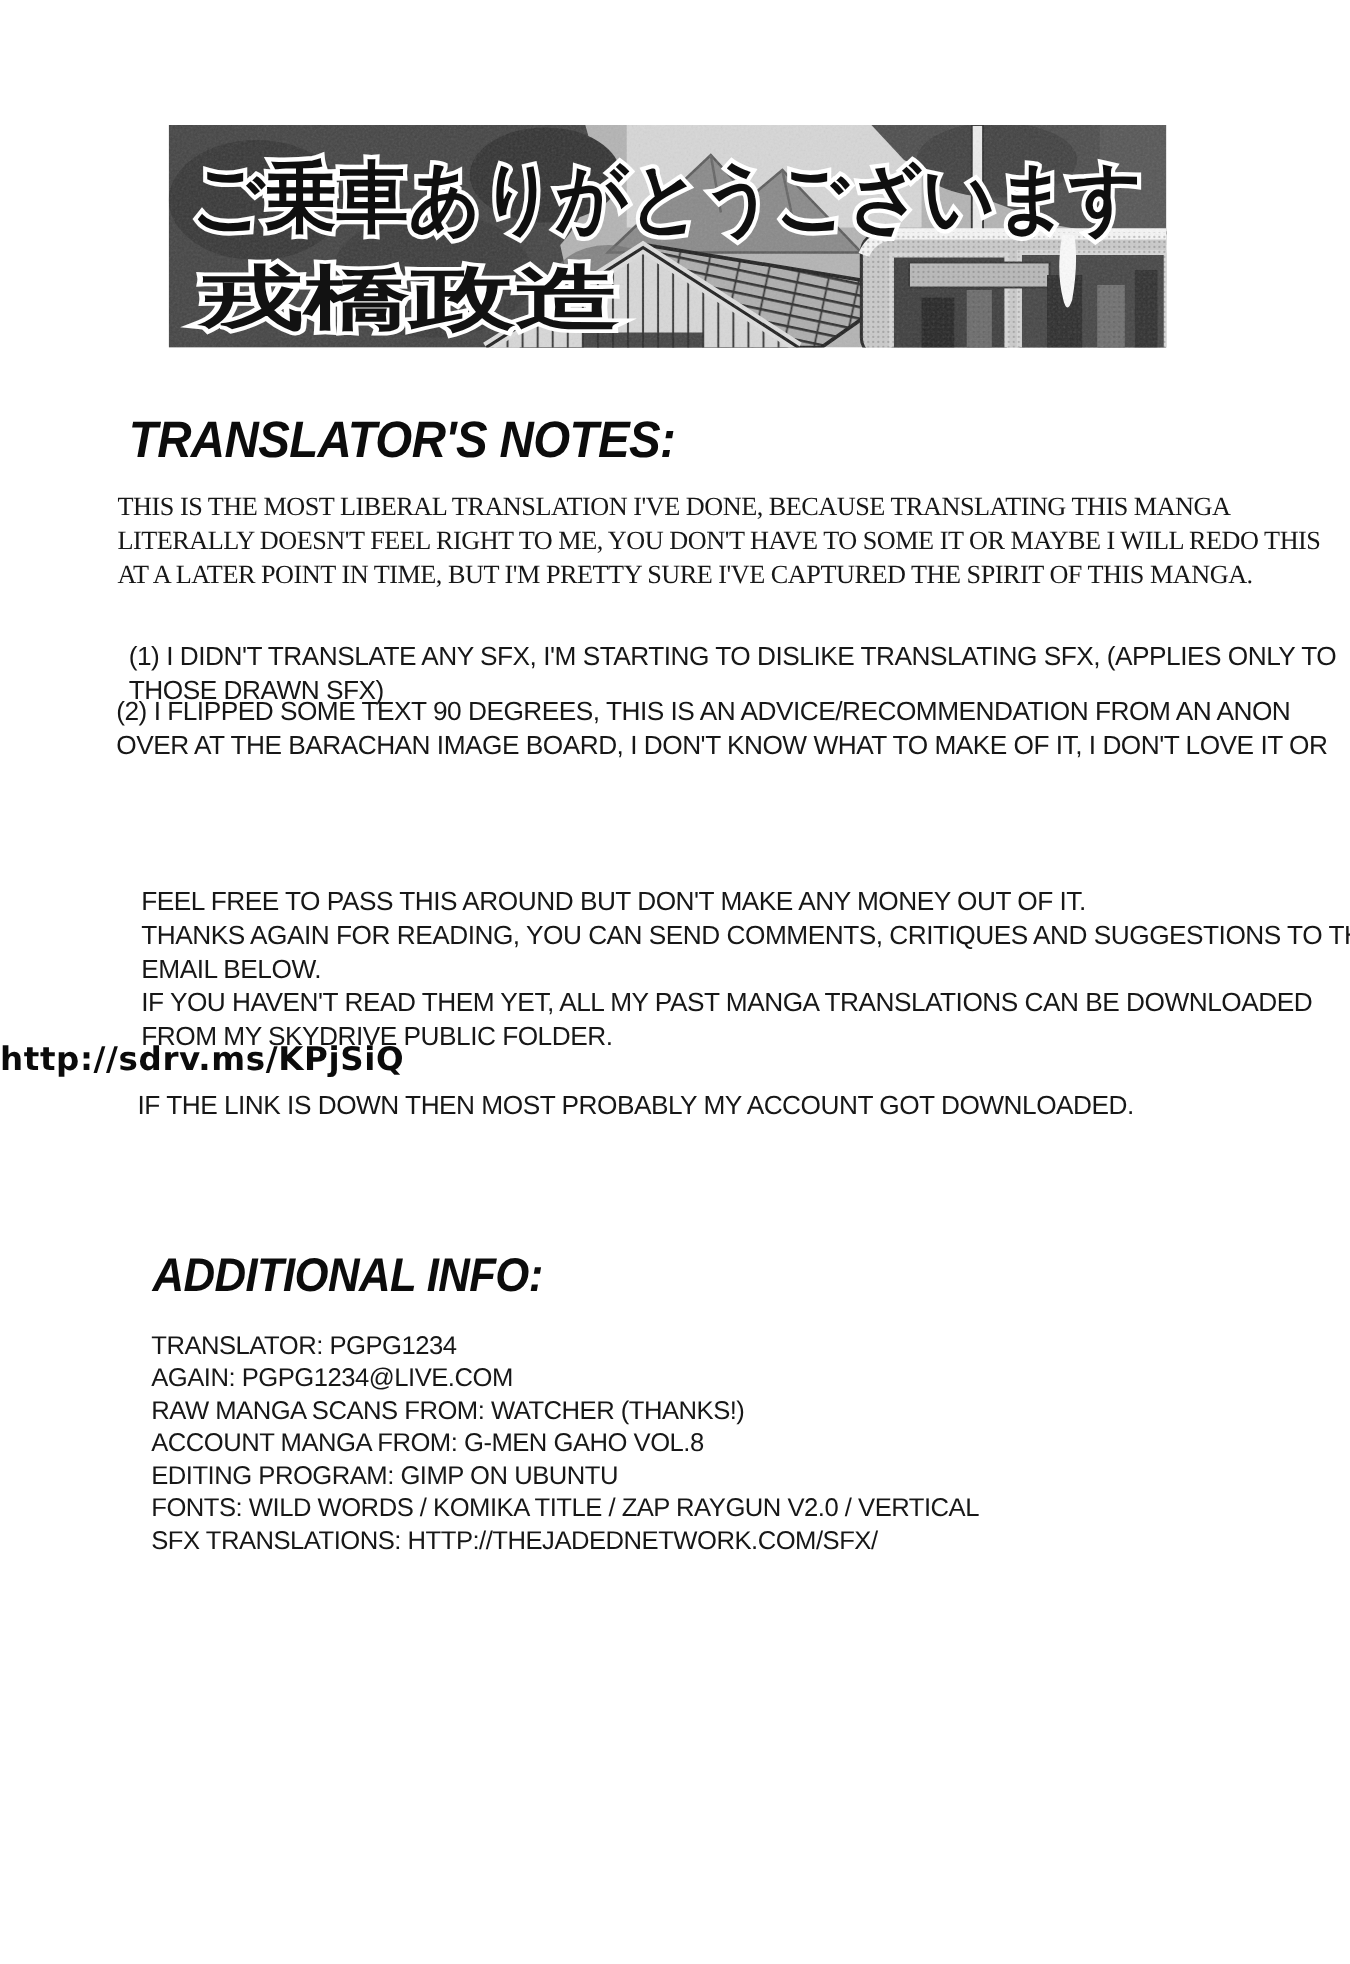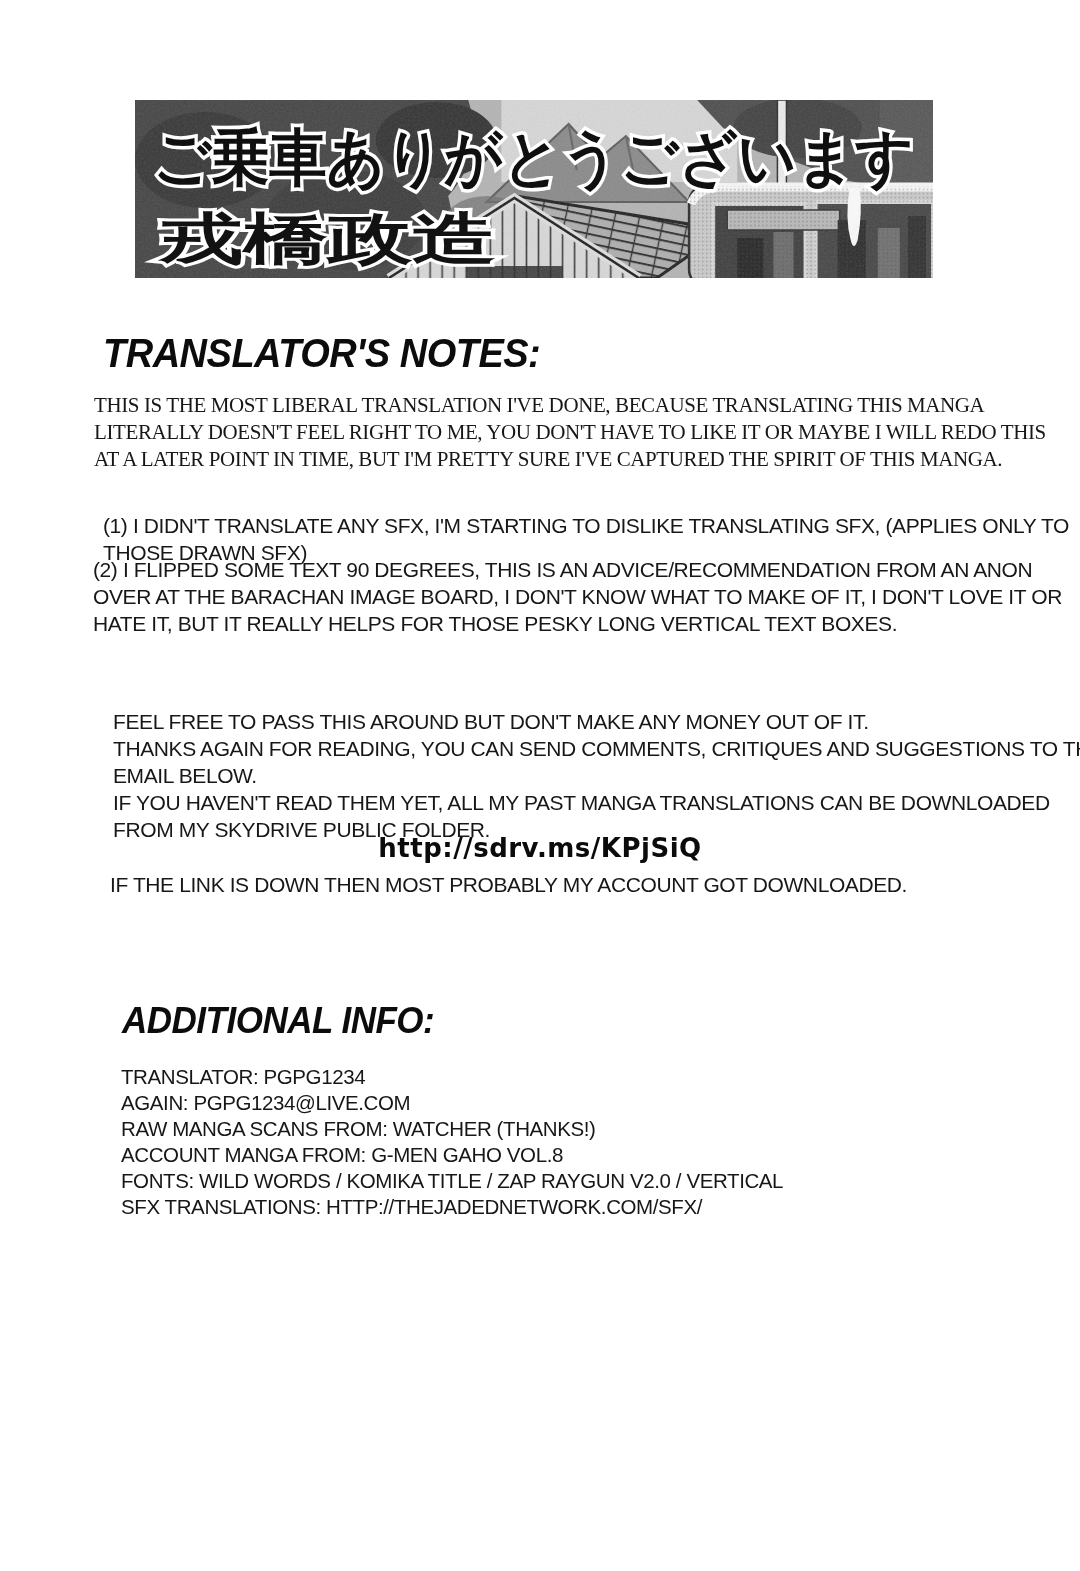--- a/index.html
+++ b/index.html
@@ -21,21 +21,21 @@
     color:#171717;font-weight:500;
   }
   .body-text .line{white-space:nowrap;}
   .para1{left:94px;top:392px;font-family:Liberation Serif, serif;}
   .para2{left:103px;top:512px;}
   .para3{left:93px;top:556px;}
   .dist{left:113px;top:708px;}
   .linknote{left:110px;top:871px;white-space:nowrap;}
   .info{left:121px;top:1064px;font-size:20.5px;line-height:26px;}
   .link{
-    position:absolute;left:0;top:833px;width:1080px;text-align:center;
+    position:absolute;left:0;top:833px;width:1080px;text-align:left;
     font-family:"DejaVu Sans",sans-serif;font-weight:700;font-size:26px;
     letter-spacing:0.5px;color:#0b0b0b;white-space:nowrap;
   }
 </style>
 </head>
 <body>
 
 <div class="page">
 
   <figure class="banner">
@@ -108,33 +108,32 @@
 
       <text x="397" y="79" text-anchor="middle" font-size="62" font-weight="900" fill="#0f0f0f" stroke="#ffffff" stroke-width="7" paint-order="stroke" style="font-family:'DejaVu Sans',sans-serif" textLength="758" lengthAdjust="spacingAndGlyphs">ご乗車ありがとうございます</text>
       <text x="24" y="158" font-size="56" font-weight="700" fill="#121212" stroke="#ffffff" stroke-width="6" paint-order="stroke" style="font-family:'DejaVu Serif',serif" textLength="336" lengthAdjust="spacingAndGlyphs">戎橋政造</text>
     </svg>
   </figure>
 
   <h1 class="comic-h h1">TRANSLATOR'S NOTES:</h1>
 
   <div class="body-text para1">
       <div class="line">THIS IS THE MOST LIBERAL TRANSLATION I'VE DONE, BECAUSE TRANSLATING THIS MANGA</div>
-      <div class="line">LITERALLY DOESN'T FEEL RIGHT TO ME, YOU DON'T HAVE TO LIKE IT OR MAYBE I WILL REDO THIS</div>
+      <div class="line">LITERALLY DOESN'T FEEL RIGHT TO ME, YOU DON'T HAVE TO SOME IT OR MAYBE I WILL REDO THIS</div>
       <div class="line">AT A LATER POINT IN TIME, BUT I'M PRETTY SURE I'VE CAPTURED THE SPIRIT OF THIS MANGA.</div>
     </div>
 
   <div class="body-text para2">
       <div class="line">(1) I DIDN'T TRANSLATE ANY SFX, I'M STARTING TO DISLIKE TRANSLATING SFX, (APPLIES ONLY TO</div>
       <div class="line">THOSE DRAWN SFX)</div>
     </div>
 
   <div class="body-text para3">
       <div class="line">(2) I FLIPPED SOME TEXT 90 DEGREES, THIS IS AN ADVICE/RECOMMENDATION FROM AN ANON</div>
       <div class="line">OVER AT THE BARACHAN IMAGE BOARD, I DON'T KNOW WHAT TO MAKE OF IT, I DON'T LOVE IT OR</div>
-      <div class="line">HATE IT, BUT IT REALLY HELPS FOR THOSE PESKY LONG VERTICAL TEXT BOXES.</div>
     </div>
 
   <div class="body-text dist">
       <div class="line">FEEL FREE TO PASS THIS AROUND BUT DON'T MAKE ANY MONEY OUT OF IT.</div>
       <div class="line">THANKS AGAIN FOR READING, YOU CAN SEND COMMENTS, CRITIQUES AND SUGGESTIONS TO THE</div>
       <div class="line">EMAIL BELOW.</div>
       <div class="line">IF YOU HAVEN'T READ THEM YET, ALL MY PAST MANGA TRANSLATIONS CAN BE DOWNLOADED</div>
       <div class="line">FROM MY SKYDRIVE PUBLIC FOLDER.</div>
     </div>
 
@@ -142,17 +141,18 @@
 
   <div class="body-text linknote">IF THE LINK IS DOWN THEN MOST PROBABLY MY ACCOUNT GOT DOWNLOADED.</div>
 
   <h2 class="comic-h h2">ADDITIONAL INFO:</h2>
 
   <div class="body-text info">
       <div class="line">TRANSLATOR: PGPG1234</div>
       <div class="line">AGAIN: PGPG1234@LIVE.COM</div>
       <div class="line">RAW MANGA SCANS FROM: WATCHER (THANKS!)</div>
       <div class="line">ACCOUNT MANGA FROM: G-MEN GAHO VOL.8</div>
+      <div class="line">EDITING PROGRAM: GIMP ON UBUNTU</div>
       <div class="line">FONTS: WILD WORDS / KOMIKA TITLE / ZAP RAYGUN V2.0 / VERTICAL</div>
       <div class="line">SFX TRANSLATIONS: HTTP://THEJADEDNETWORK.COM/SFX/</div>
     </div>
 
 </div>
 
 </body></html>

